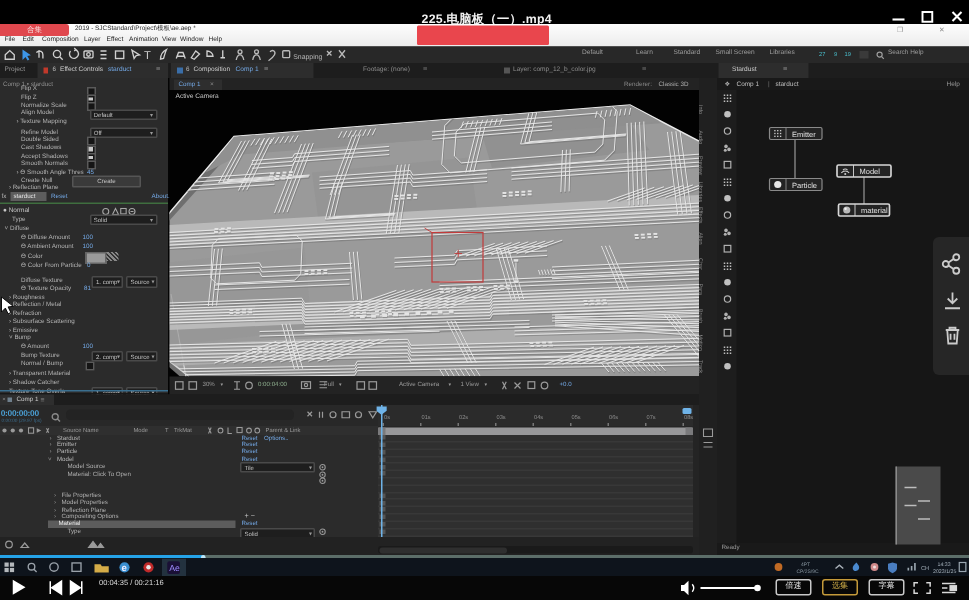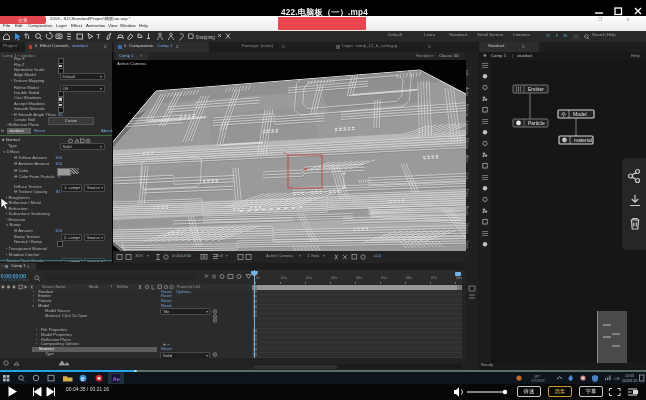--- a/index.html
+++ b/index.html
@@ -1,20 +1,20 @@
 <!DOCTYPE html>
 <html><head><meta charset="utf-8"><style>
 html,body{margin:0;padding:0}
 body{width:646px;height:400px;position:relative;background:#040404;overflow:hidden;font-family:"Liberation Sans",sans-serif}
 .t{position:absolute;white-space:nowrap;line-height:1.1}
 .b{position:absolute}
 svg{position:absolute;display:block}
 </style></head><body>
 <div class="b" style="left:0px;top:0px;width:646px;height:17px;background:#000;"></div>
-<div class="t" style="left:281px;top:7.5px;font-size:8.2px;color:#f2f2f2;font-weight:bold;letter-spacing:0.2px">422.电脑板（一）.mp4</div>
+<div class="t" style="left:281px;top:7.5px;font-size:8.2px;color:#f2f2f2;font-weight:bold;letter-spacing:0.2px">225.电脑板（一）.mp4</div>
 <svg style="left:590px;top:6px" width="56" height="10" viewBox="0 0 56 10">
 <path d="M5 7h8" stroke="#fff" stroke-width="1.4"></path>
 <rect x="25" y="2" width="6.5" height="6.5" fill="none" stroke="#fff" stroke-width="1.3"></rect>
 <path d="M45 2l6 6M51 2l-6 6" stroke="#fff" stroke-width="1.4"></path>
   </svg>
 <div class="b" style="left:0;top:16px;width:646px;height:15px;background:linear-gradient(#fdfdfd,#ececec)"></div>
 <div class="t" style="left:50px;top:17.2px;font-size:4.3px;color:#2a2a2a;font-weight:normal;">2019 - SJCStandard\Project\模板\ae.aep *</div>
 <div class="t" style="left:598px;top:17.5px;font-size:4.5px;color:#8a8a8a;font-weight:normal;">❐</div>
 <div class="t" style="left:626px;top:17.5px;font-size:4.5px;color:#8a8a8a;font-weight:normal;">✕</div>
 <div class="t" style="left:3px;top:24.3px;font-size:4.4px;color:#1c1c1c;font-weight:normal;">File</div>

